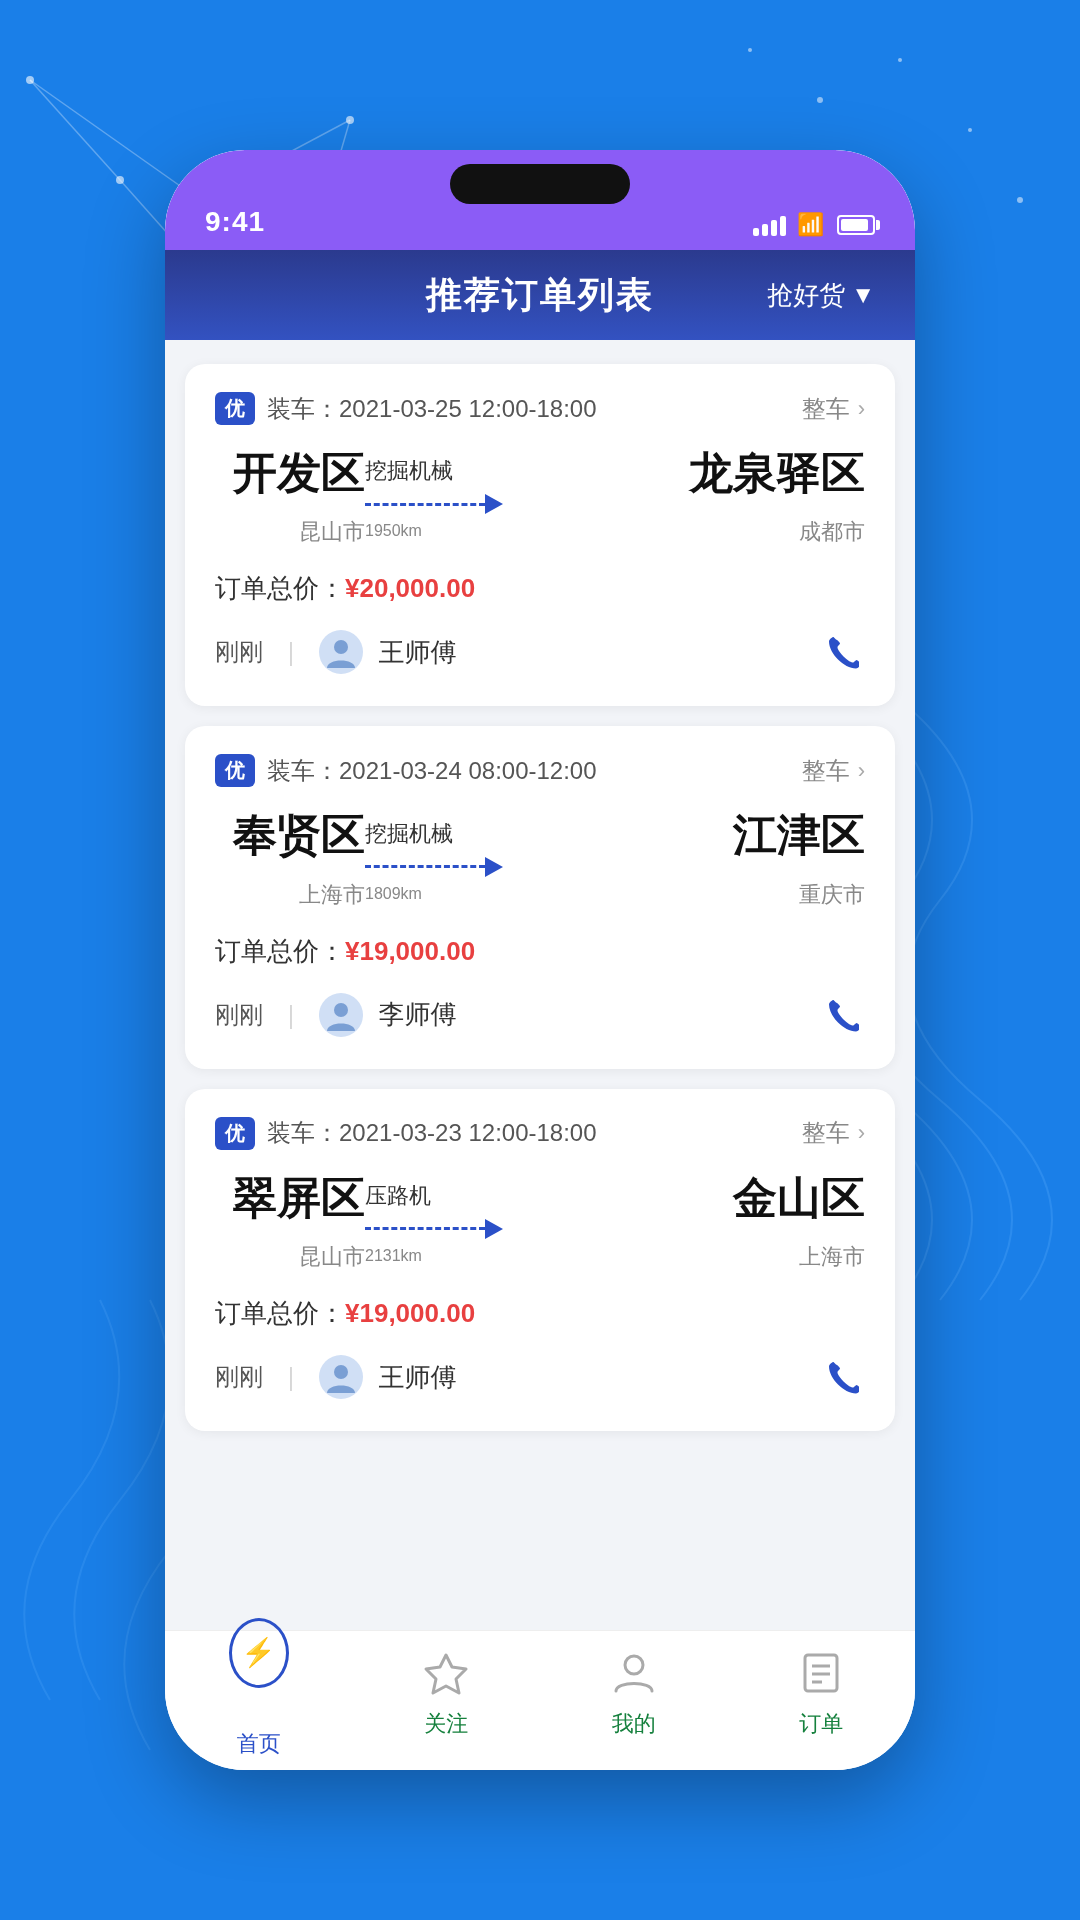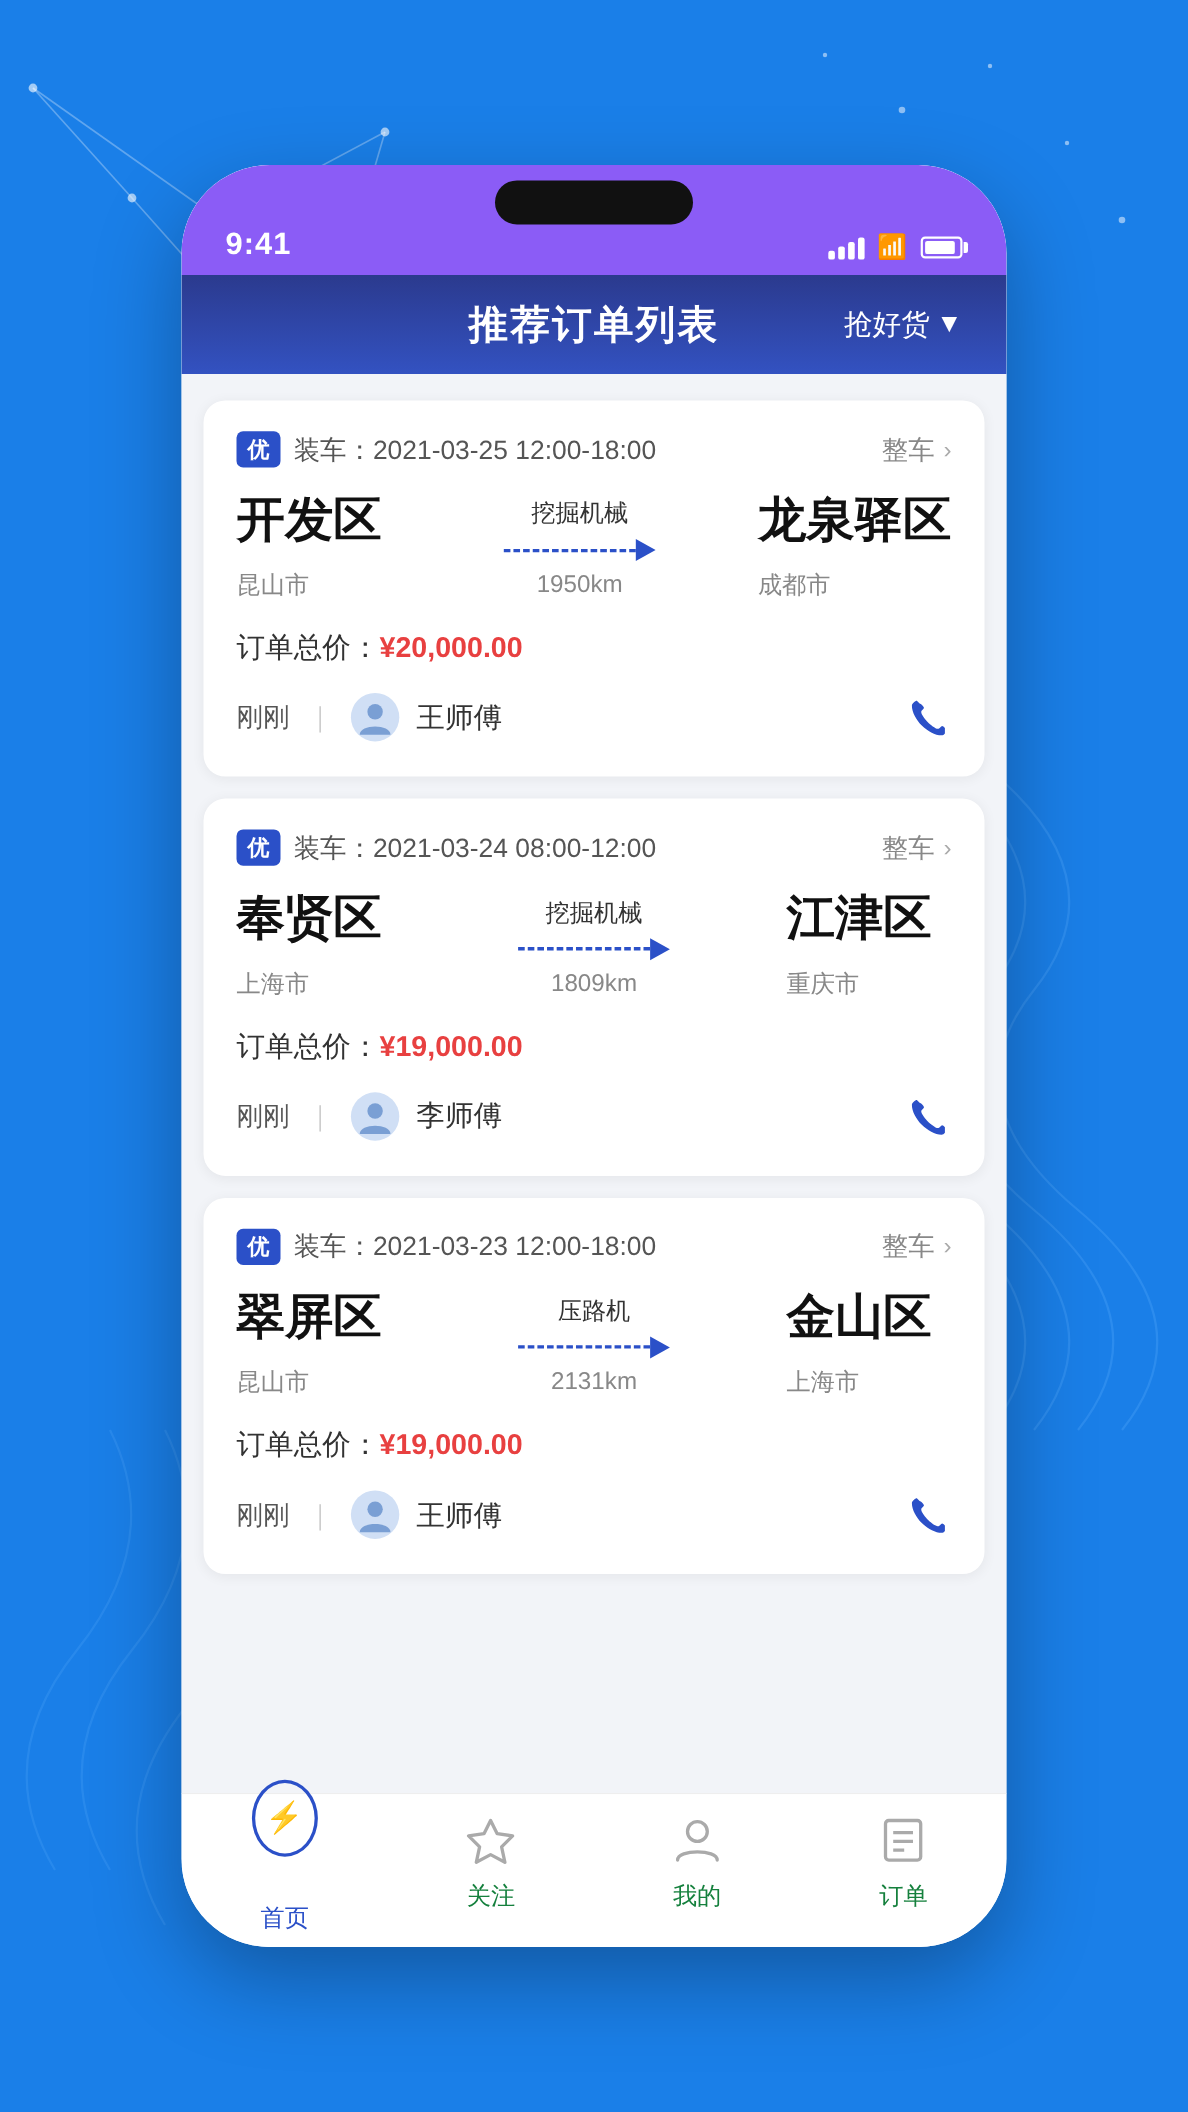--- a/index.html
+++ b/index.html
@@ -197,39 +197,39 @@
     }
 
     
     .route {
       display: flex;
       align-items: center;
       justify-content: space-between;
       margin-bottom: 24px;
     }
     .route-location {
-      text-align: left;
+      text-align: right;
       min-width: 150px;
     }
     .route-city {
       font-size: 44px;
       font-weight: 700;
       color: #111;
       line-height: 1.1;
     }
     .route-sub {
       font-size: 22px;
       color: #888;
       margin-top: 20px;
     }
     .route-middle {
       flex: 1;
       display: flex;
       flex-direction: column;
-      align-items: center;
+      align-items: flex-start;
       gap: 8px;
     }
     .route-type {
       font-size: 22px;
       color: #333;
     }
     .route-arrow {
       display: flex;
       align-items: center;
       gap: 0;
@@ -245,21 +245,21 @@
       border-bottom: 3px dashed #2b50c8;
     }
     .arrow-head {
       width: 0;
       height: 0;
       border-top: 10px solid transparent;
       border-bottom: 10px solid transparent;
       border-left: 18px solid #2b50c8;
     }
     .route-km {
-      font-size: 22px;
+      font-size: 16px;
       color: #888;
     }
 
     
     .price-row {
       font-size: 26px;
       color: #333;
       margin-bottom: 22px;
     }
     .price-value {

